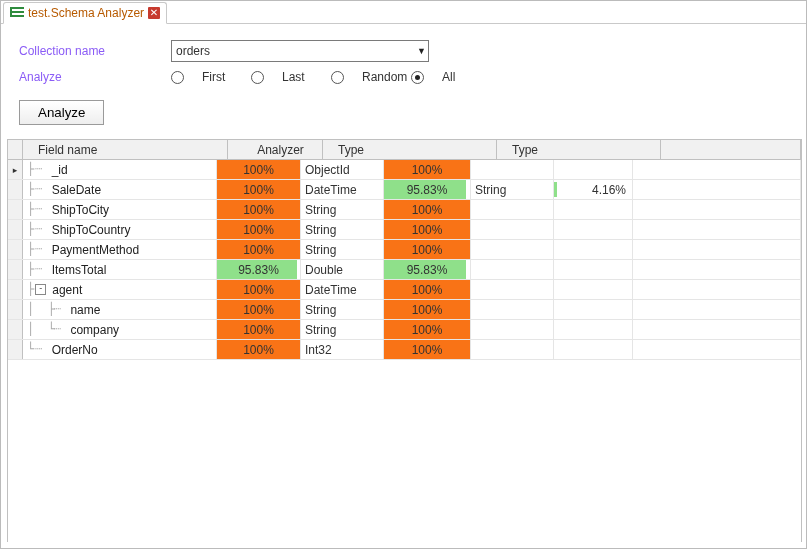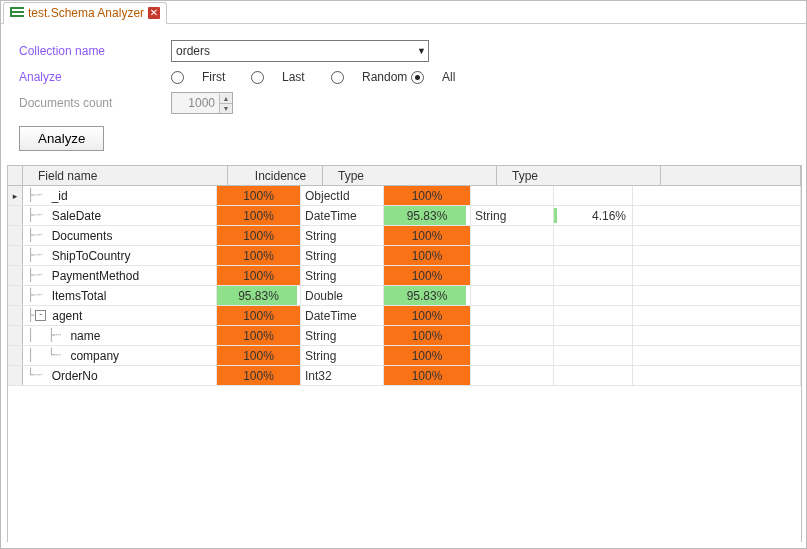--- a/index.html
+++ b/index.html
@@ -285,38 +285,28 @@
         <div class="radio-opt">
           <span class="radio-circle"></span>
           <span>Random</span>
         </div>
         <div class="radio-opt">
           <span class="radio-circle checked"></span>
           <span>All</span>
         </div>
       </div>
     </div>
-    <div class="form-row">
-      <div class="form-label muted">Documents count</div>
-      <div class="spinner">
-        <span class="spinner-val">1000</span>
-        <div class="spinner-btns">
-          <span>▲</span>
-          <span>▼</span>
-        </div>
-      </div>
-    </div>
     <button class="analyze-btn">Analyze</button>
   </div>
 
   <div class="grid">
     <div class="grid-header">
       <div class="row-handle"></div>
       <div class="cell c-field">Field name</div>
-      <div class="cell c-inc">Incidence</div>
+      <div class="cell c-inc">Analyzer</div>
       <div class="cell" style="width:154px">Type</div>
       <div class="cell" style="width:144px">Type</div>
       <div class="cell c-rest"></div>
     </div>
     <div id="grid-rows">
         <div class="grid-row">
           <div class="row-handle">▸</div>
           <div class="cell c-field">
             <div class="tree">
               <span class="tree-line">├</span>
@@ -346,21 +336,21 @@
           <div class="cell c-type2">String</div>
           <div class="cell c-type2p pct-4">4.16%</div>
           <div class="cell c-rest"></div>
         </div>
         <div class="grid-row">
           <div class="row-handle"></div>
           <div class="cell c-field">
             <div class="tree">
               <span class="tree-line">├</span>
               <span class="tree-line">┈ </span>
-              <span class="tree-label">Documents</span>
+              <span class="tree-label">ShipToCity</span>
             </div>
           </div>
           <div class="cell c-inc pct-100">100%</div>
           <div class="cell c-type1">String</div>
           <div class="cell c-type1p pct-100">100%</div>
           <div class="cell c-type2"></div>
           <div class="cell c-type2p "></div>
           <div class="cell c-rest"></div>
         </div>
         <div class="grid-row">

